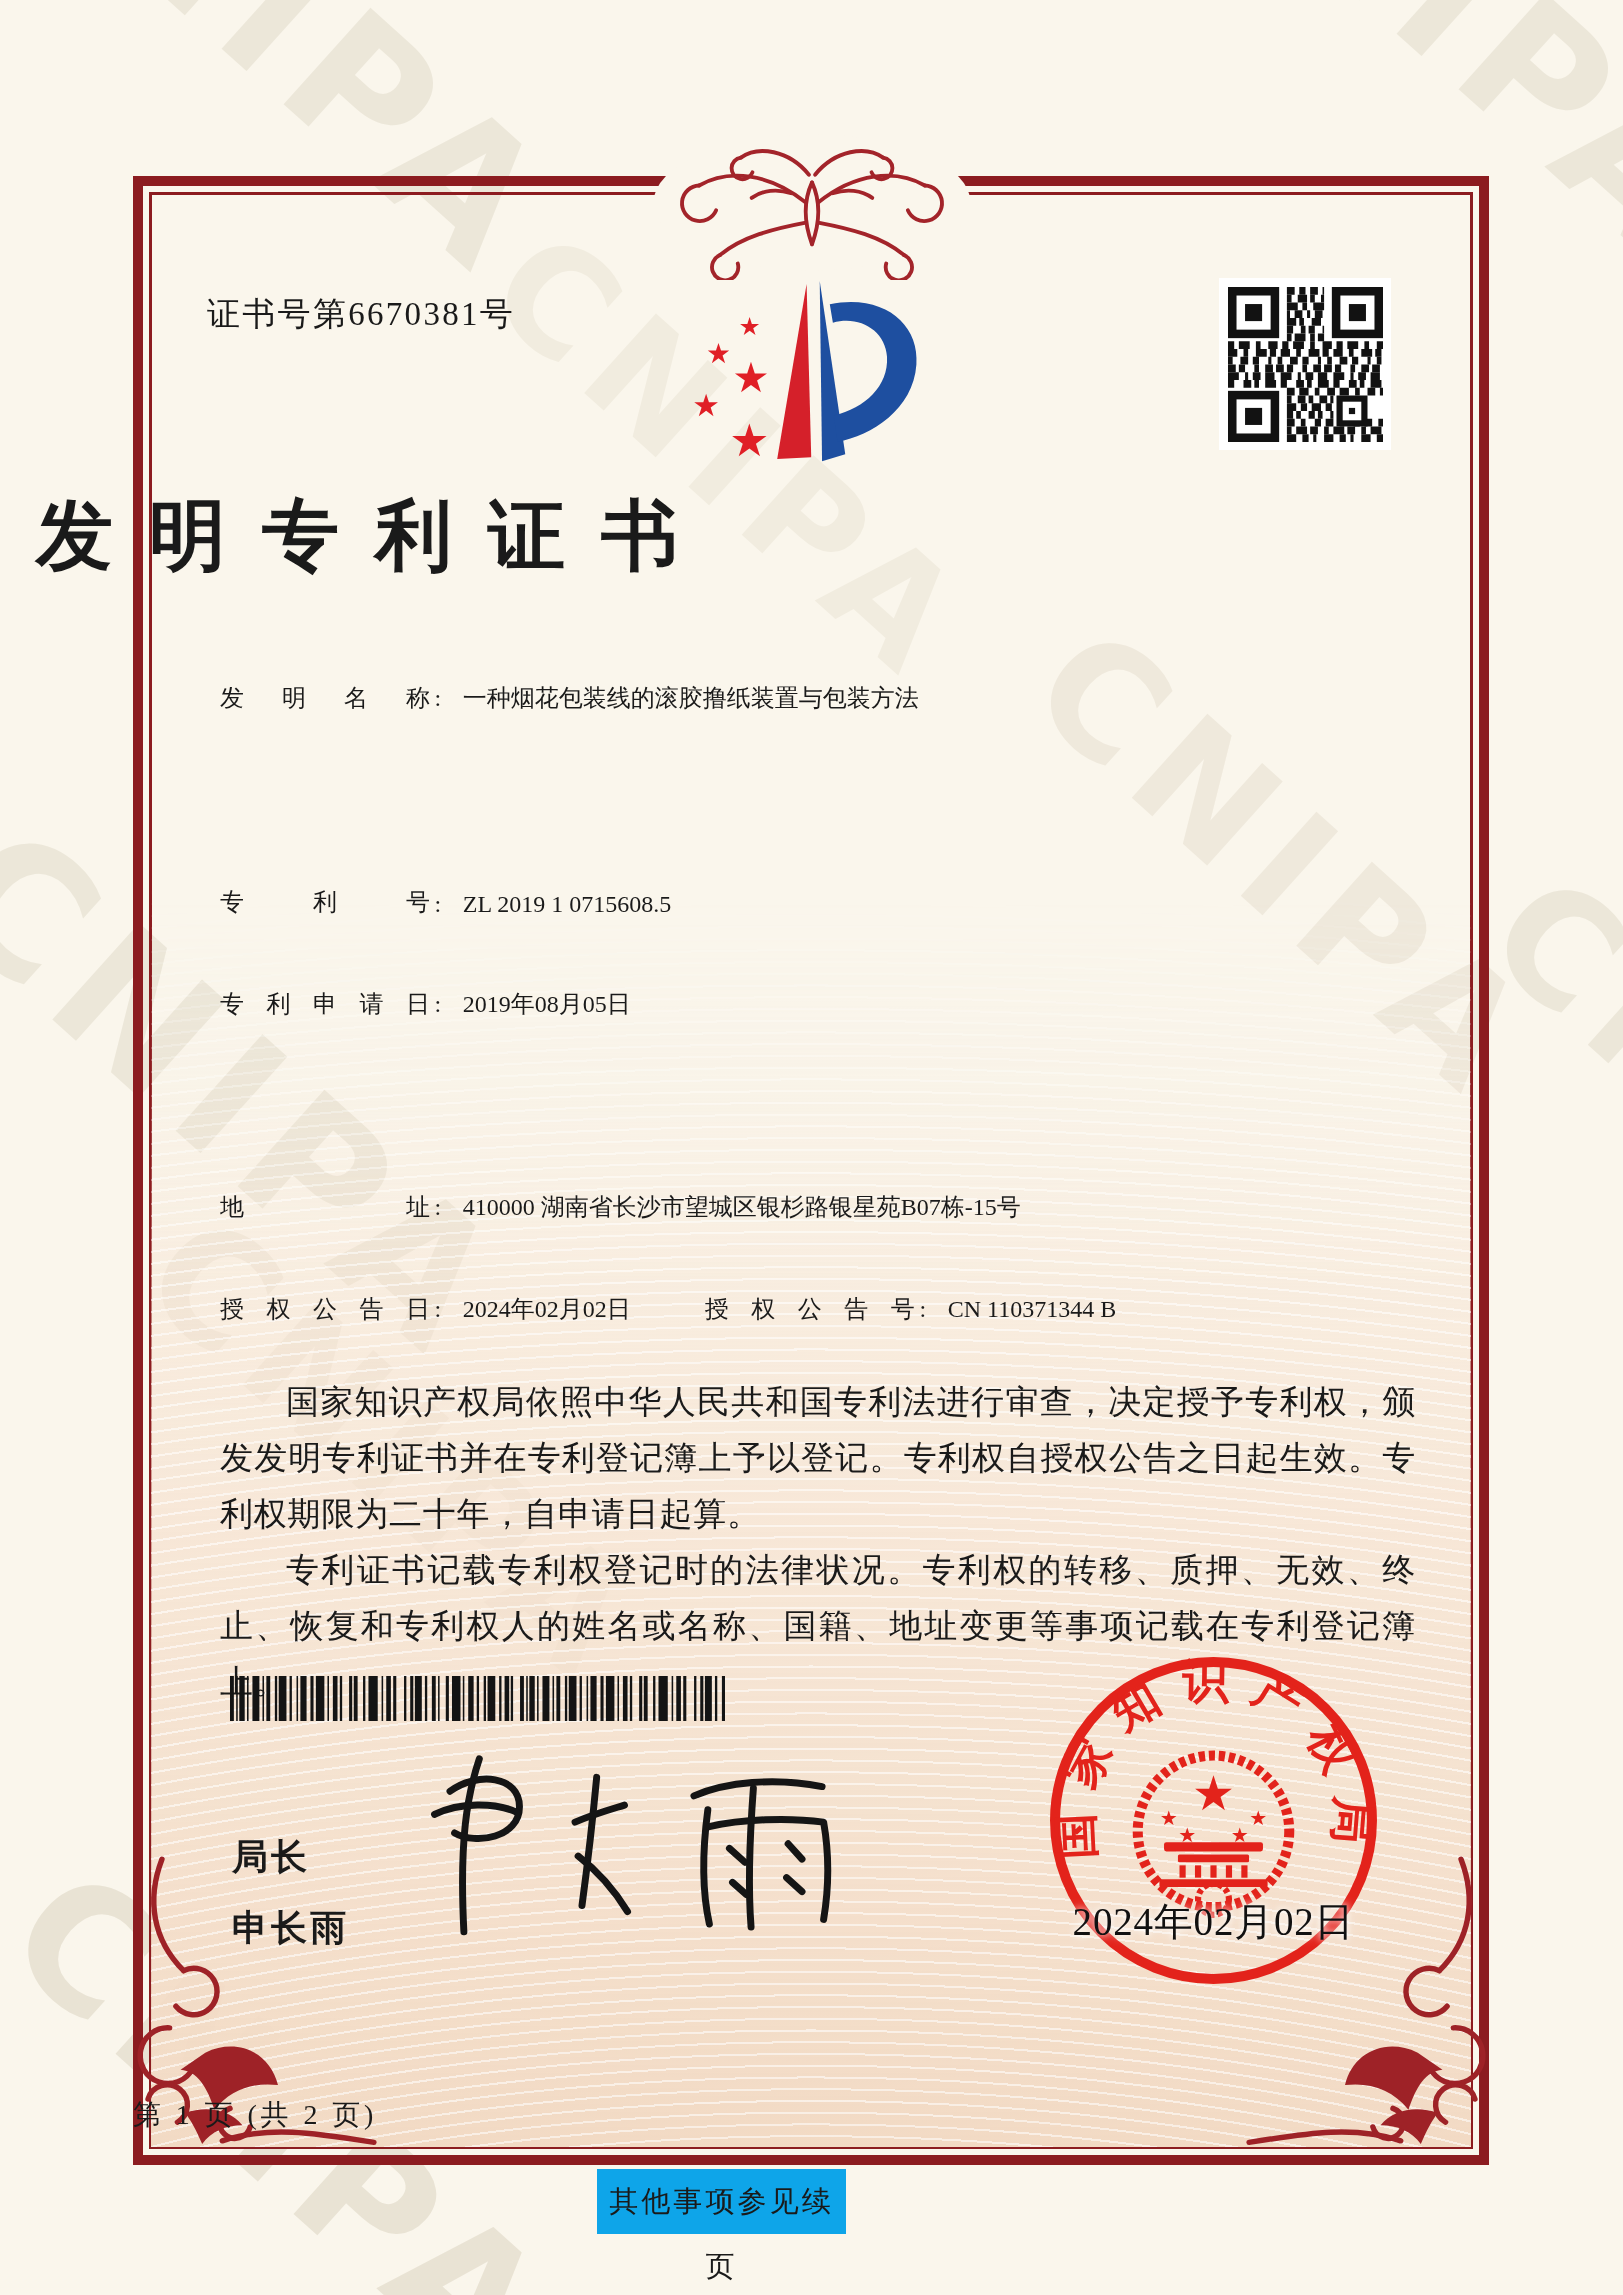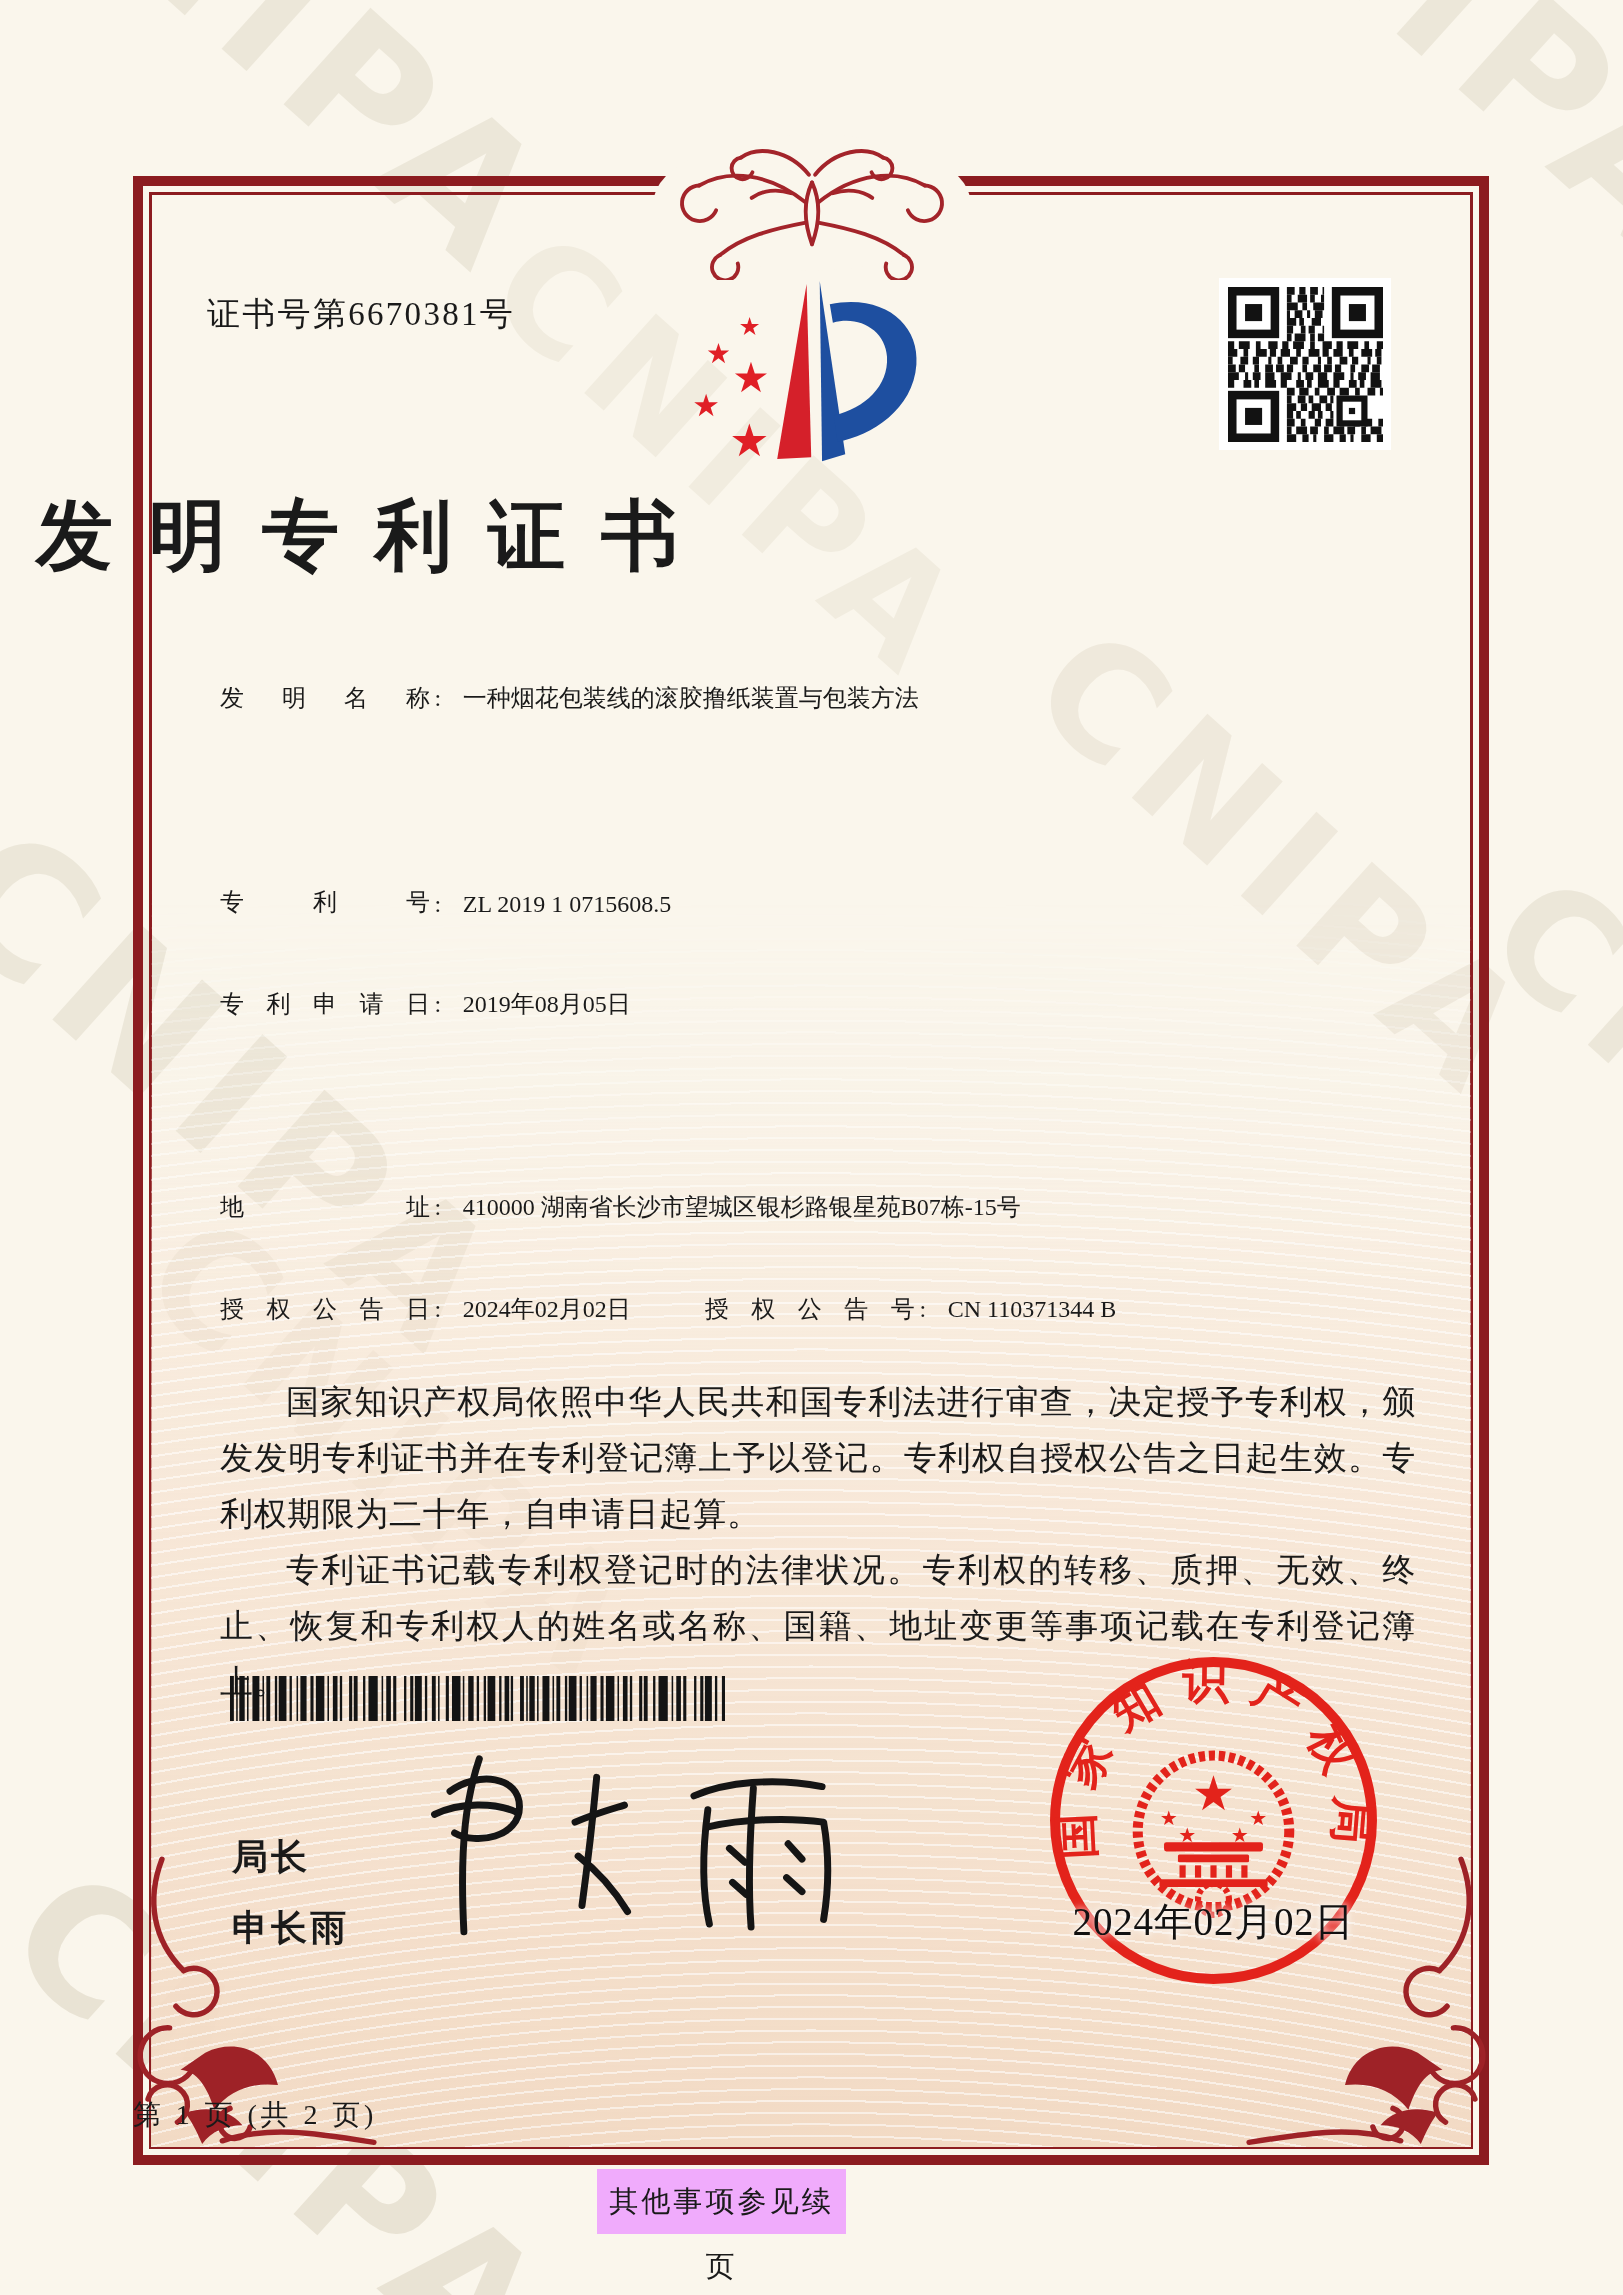--- a/index.html
+++ b/index.html
@@ -29,21 +29,21 @@
   .grant2{margin-left:74px}
   .paras{position:absolute;left:220px;top:1374px;width:1196px;z-index:3}
   .paras p{margin:0;font-size:33px;line-height:1.70;text-indent:2em;text-align:justify;letter-spacing:0.8px}
   .signer{position:absolute;left:232px;font-family:"Liberation Sans","DejaVu Sans",sans-serif;
           font-weight:700;font-size:36px;z-index:4;letter-spacing:3.1px}
   .sealdate{position:absolute;left:1045px;top:1895px;width:337px;text-align:center;font-size:39px;
             color:#111;z-index:5;letter-spacing:0.8px;
             text-shadow:0 0 6.2px rgba(255,255,255,.95),0 0 10.8px rgba(255,255,255,.8)}
   .pagenum{position:absolute;left:133px;width:1336px;top:2096px;text-align:left;
            font-size:28px;letter-spacing:3.9px;z-index:3}
-  .notebox{position:absolute;left:597px;top:2169px;width:249px;height:65px;background:#f0abfc;
+  .notebox{position:absolute;left:597px;top:2169px;width:249px;height:65px;background:#0ea5e9;
            z-index:3;text-align:center;line-height:65px;font-size:29px;letter-spacing:3.1px}
   svg{display:block}
 </style>
 </head>
 <body>
 
 <div class="page">
 
   <div class="wm" style="left:-70px;top:-93px;font-size:178px">CNIPA</div>
   <div class="wm" style="left:1105px;top:-108px;font-size:178px">CNIPA</div>

